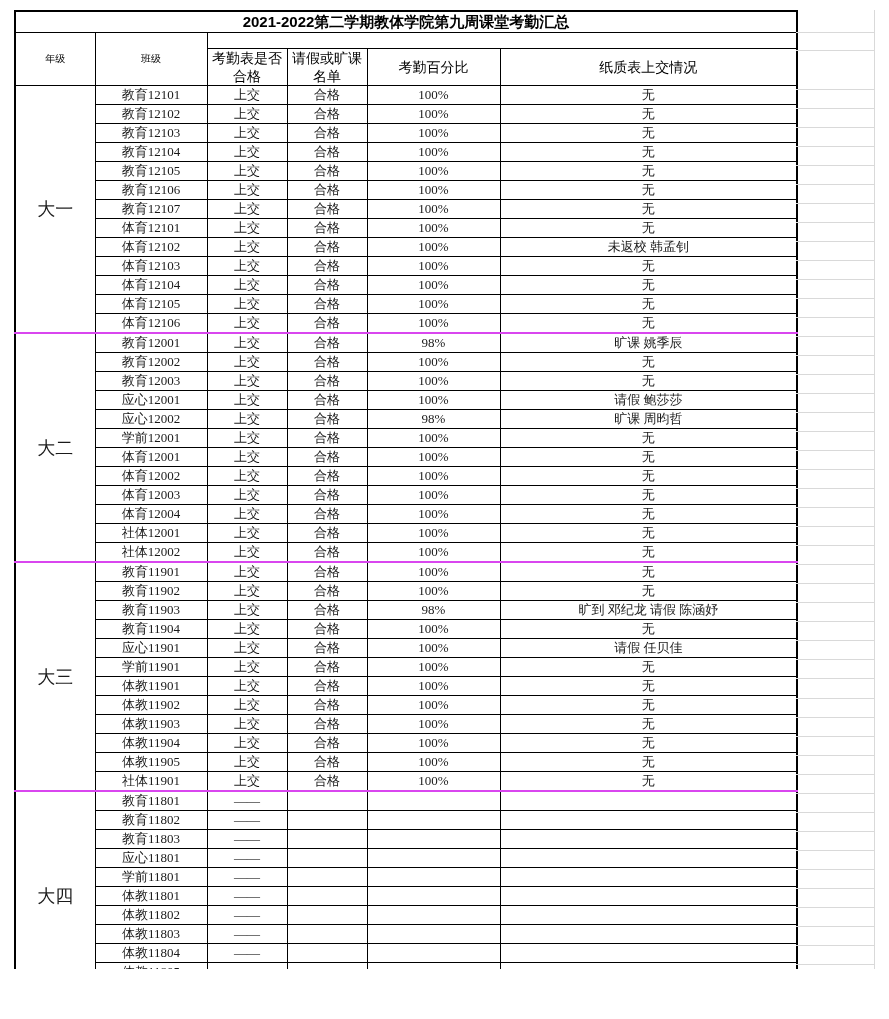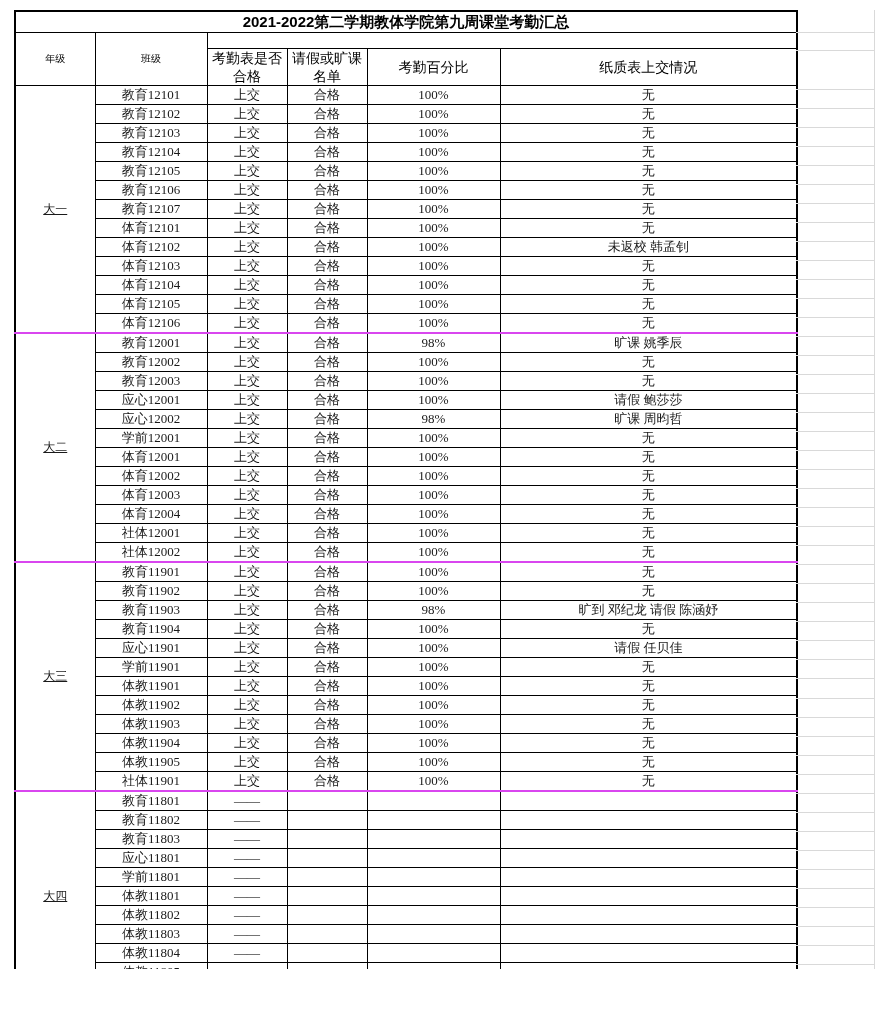--- a/index.html
+++ b/index.html
@@ -26,21 +26,21 @@
   tr.spacer-row td.side-head { font-size: 10px; color: #000; }
   tr.header-row td {
     height: 36px; font-size: 14px; color: #000;
     white-space: normal; line-height: 1.3;
   }
   .wrap-narrow { display: inline-block; width: 72px; white-space: normal; }
   tbody td {
     height: 17px; font-size: 13px;
     font-family: "Liberation Serif", serif;
   }
-  tbody td.cell-grade { font-size: 12px; text-decoration: underline; }
+  tbody td.cell-grade { font-size: 18px; }
   tbody tr.group-start td { border-top: 2px solid #d946ef; }
   .faint-col {
     position: absolute; left: 796px; top: 10px; width: 78px; height: 993px;
     border-right: 1px solid #d9d9d9;
   }
   .faint-col .faint-cell {
     box-sizing: border-box; border-bottom: 1px solid #d9d9d9; width: 100%;
   }
 </style>
 </head>

